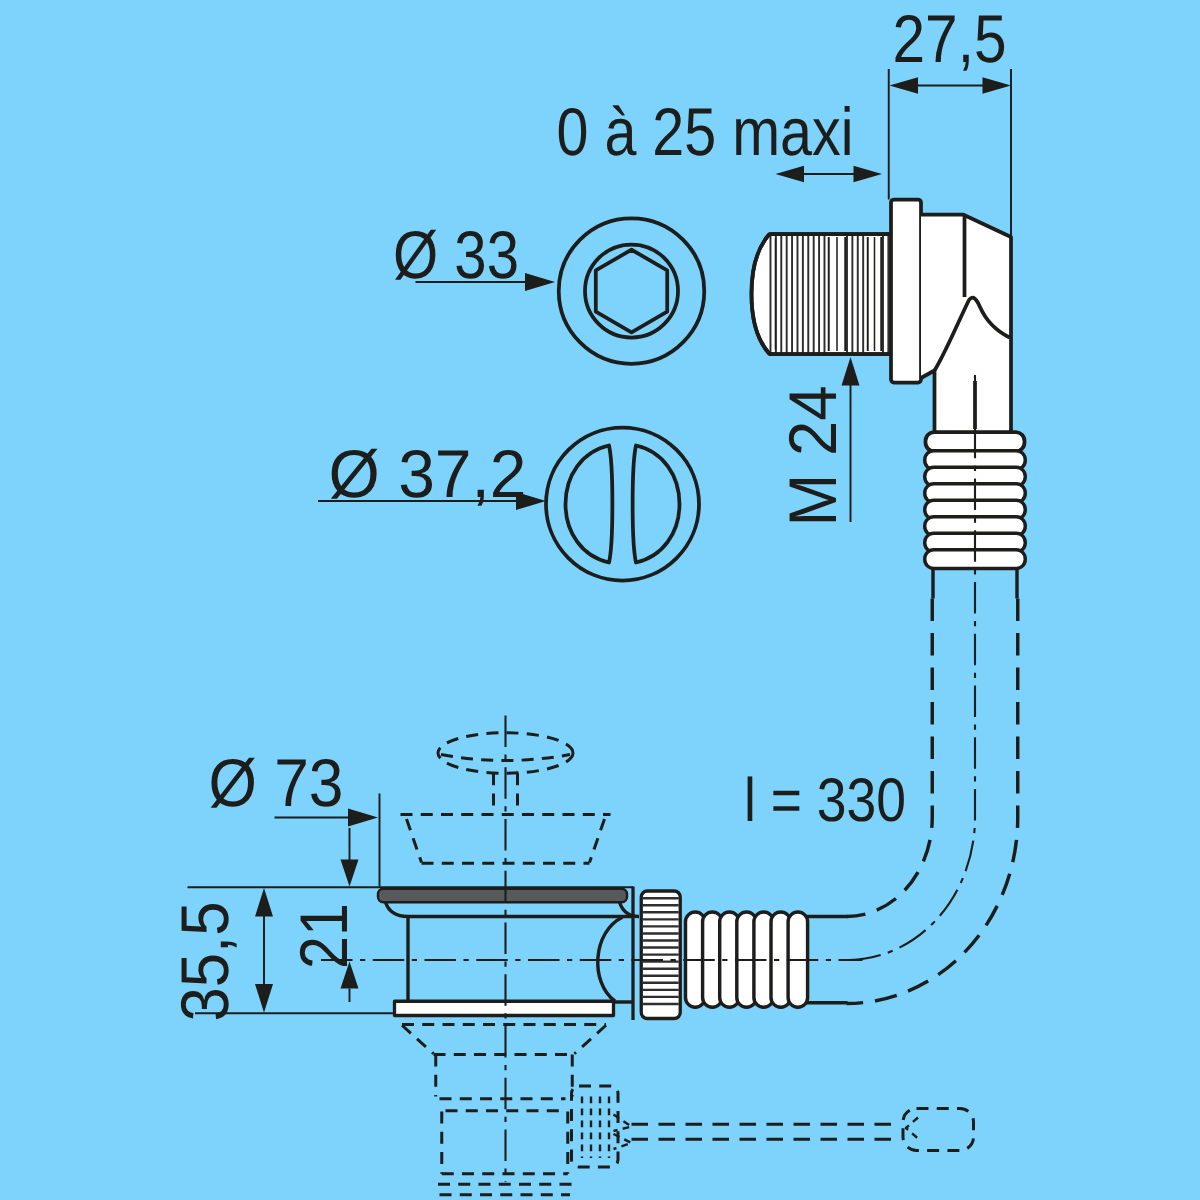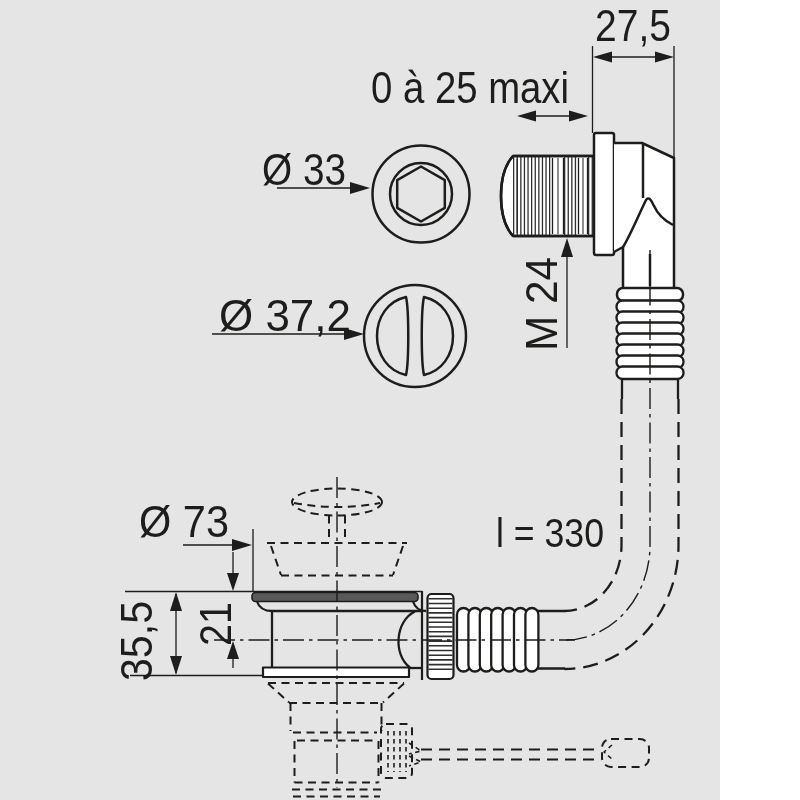--- a/index.html
+++ b/index.html
@@ -1,16 +1,16 @@
 <!DOCTYPE html>
 <html><head>
 <meta charset="utf-8">
 <style>
   html,body{margin:0;padding:0;background:#ffffff;}
-  #canvas{width:720px;height:800px;background:#e5e5e5;position:relative;overflow:hidden;}
+  #canvas{width:800px;height:800px;background:#7dd3fc;position:relative;overflow:hidden;}
   svg{display:block;}
   svg text{font-family:"Liberation Sans",sans-serif;fill:#1d1d1b;}
   .ln{stroke:#1d1d1b;fill:none;stroke-width:2.5;stroke-linejoin:round;stroke-linecap:butt;}
   .w24{stroke-width:2.3;} .w22{stroke-width:2.2;}
   .thin{stroke-width:1.3;} .hair{stroke-width:1;}
   .white{fill:#ffffff;}
   .dash{stroke-dasharray:8 5.5;stroke-width:2;}
   .hdash{stroke-dasharray:15 8;stroke-width:2.3;}
   .ldash{stroke-dasharray:11 7;stroke-width:2;}
   .sdash{stroke-dasharray:4.5 3.5;stroke-width:1.6;}

